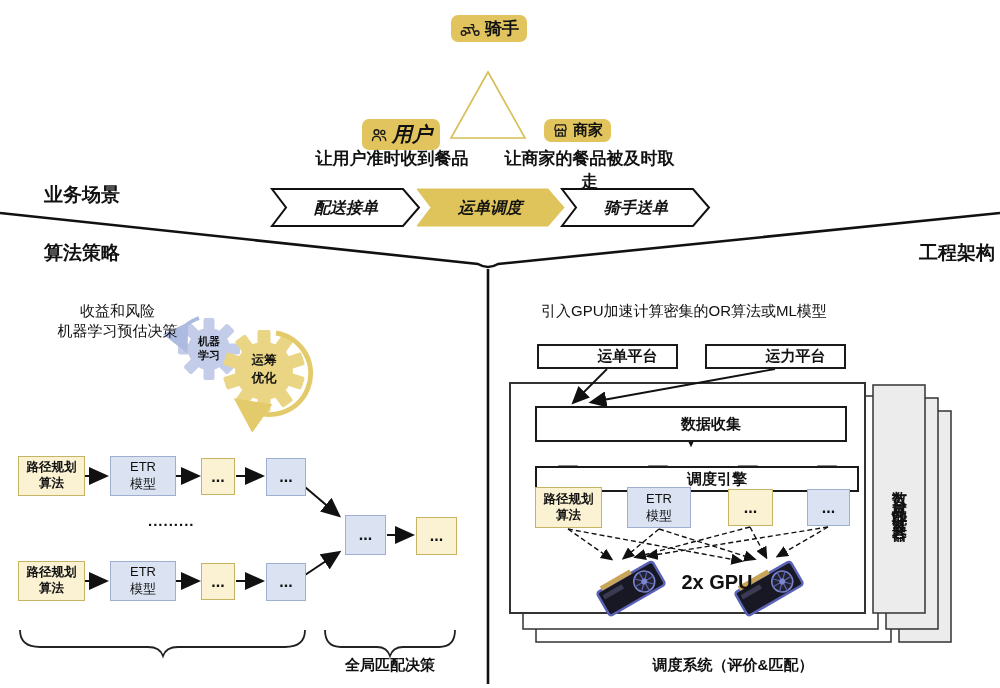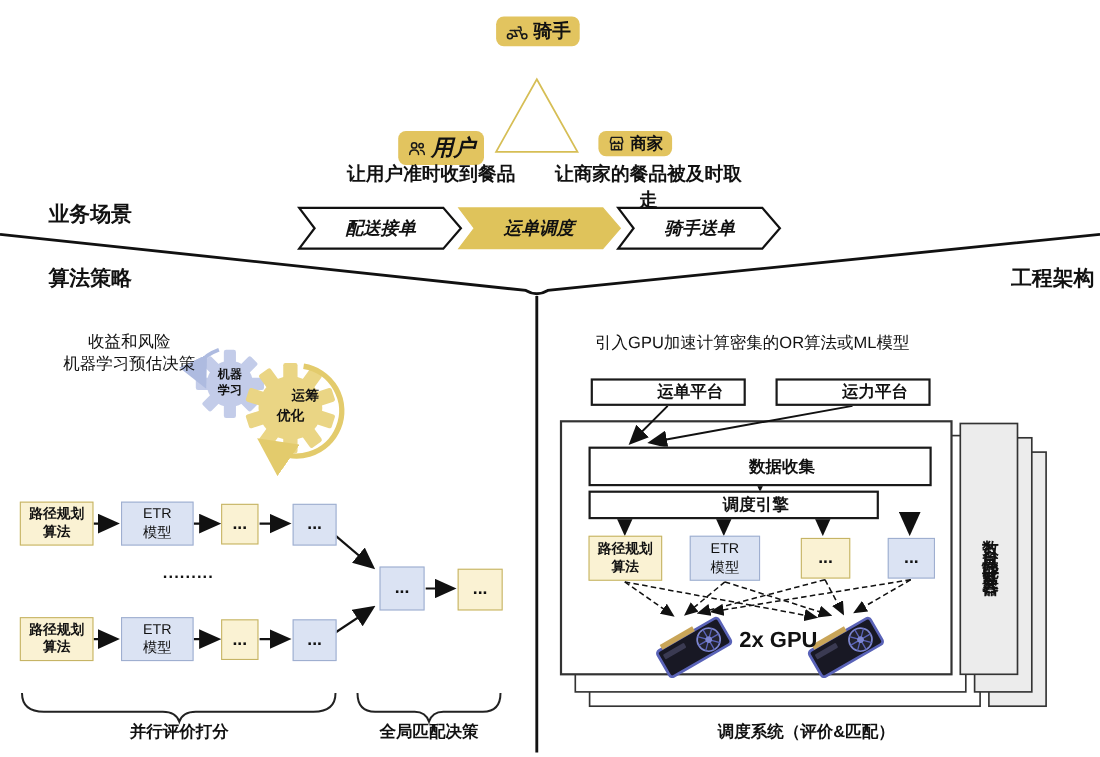--- a/index.html
+++ b/index.html
@@ -179,21 +179,21 @@
 
 <div class="abs" style="left:25px;top:301px;width:185px;font-size:15px;line-height:1.35;text-align:center;">
   <span style="display:block;">收益和风险</span>
   <span style="display:block;">机器学习预估决策</span>
 </div>
 <div class="abs gearlab" style="left:186px;top:335px;width:46px;font-size:11px;line-height:1.25;">
   <span style="display:block;">机器</span>
   <span style="display:block;">学习</span>
 </div>
 <div class="abs gearlab" style="left:238px;top:352px;width:52px;font-size:12.5px;line-height:1.4;">
-  <span style="display:block;text-align:right;">运筹</span>
+  <span style="display:block;">运筹</span>
   <span style="display:block;">优化</span>
 </div>
 
 <div class="abs ctr col ybox flowtxt" style="left:18px;top:456px;width:67px;height:40px;">
   <span>路径规划</span>
   <span>算法</span>
 </div>
 <div class="abs ctr col bbox" style="left:110px;top:456px;width:66px;height:40px;font-size:13px;line-height:1.3;">
   <span>ETR</span>
   <span>模型</span>
@@ -210,41 +210,40 @@
 <div class="abs ctr col bbox" style="left:110px;top:561px;width:66px;height:40px;font-size:13px;line-height:1.3;">
   <span>ETR</span>
   <span>模型</span>
 </div>
 <div class="abs ctr ybox" style="left:201px;top:563px;width:34px;height:37px;font-weight:bold;">...</div>
 <div class="abs ctr bbox" style="left:266px;top:563px;width:40px;height:38px;font-weight:bold;">...</div>
 
 <div class="abs ctr bbox" style="left:345px;top:515px;width:41px;height:40px;font-weight:bold;">...</div>
 <div class="abs ctr ybox" style="left:416px;top:517px;width:41px;height:38px;font-weight:bold;">...</div>
 
-<div class="abs desc" style="left:88px;top:656px;width:150px;font-size:15px;">并行评价打分</div>
 <div class="abs desc" style="left:315px;top:656px;width:150px;font-size:15px;">全局匹配决策</div>
 
 <div class="abs" style="left:541px;top:302px;font-size:15px;">引入GPU加速计算密集的OR算法或ML模型</div>
 
 <div class="abs ctr wbox" style="left:537px;top:344px;width:141px;height:25px;">运单平台</div>
 <div class="abs ctr wbox" style="left:705px;top:344px;width:141px;height:25px;">运力平台</div>
 
 <div class="abs ctr wbox" style="left:535px;top:406px;width:312px;height:36px;">数据收集</div>
-<div class="abs ctr wbox" style="left:535px;top:446px;width:264px;height:26px;">调度引擎</div>
+<div class="abs ctr wbox" style="left:535px;top:466px;width:324px;height:26px;">调度引擎</div>
 
 <div class="abs ctr col ybox flowtxt" style="left:535px;top:487px;width:67px;height:41px;">
   <span>路径规划</span>
   <span>算法</span>
 </div>
 <div class="abs ctr col bbox" style="left:627px;top:487px;width:64px;height:41px;font-size:13px;line-height:1.3;">
   <span>ETR</span>
   <span>模型</span>
 </div>
 <div class="abs ctr ybox" style="left:728px;top:489px;width:45px;height:37px;font-weight:bold;">...</div>
 <div class="abs ctr bbox" style="left:807px;top:489px;width:43px;height:37px;font-weight:bold;">...</div>
 
-<div class="abs" style="left:672px;top:571px;width:90px;font-size:20px;font-weight:600;">2x GPU</div>
+<div class="abs" style="left:672px;top:571px;width:90px;font-size:20px;font-weight:600;text-align:center;">2x GPU</div>
 
 <div class="abs ctr vert" style="left:873px;top:388px;width:52px;height:222px;">数百台高性能计算容器</div>
 
 <div class="abs desc" style="left:608px;top:656px;width:250px;font-size:15px;">调度系统（评价&amp;匹配）</div>
 
 </div>
 
 </body></html>

